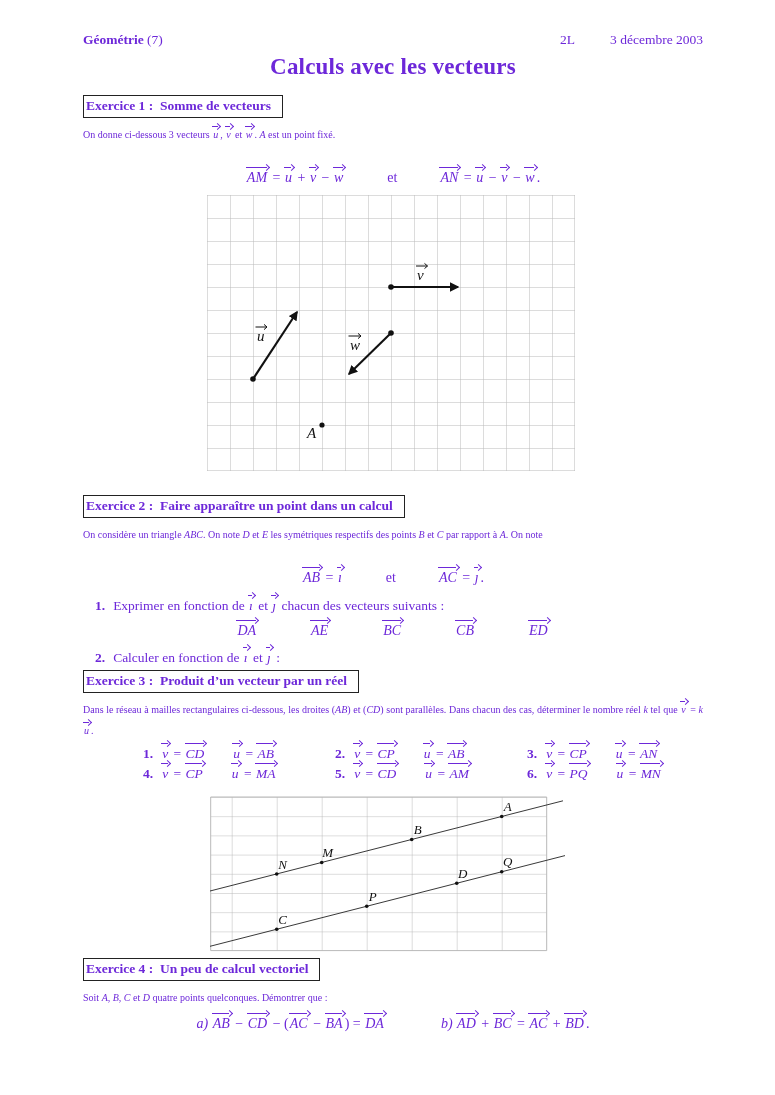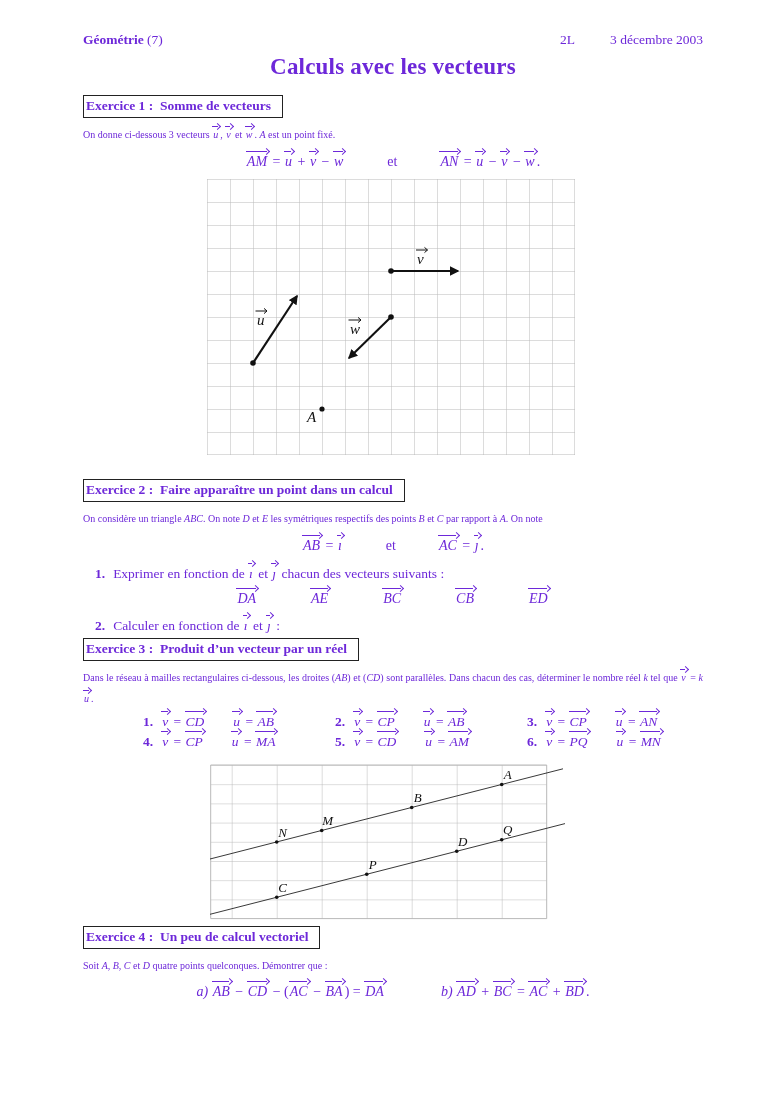--- a/index.html
+++ b/index.html
@@ -23,21 +23,21 @@
     font-weight:bold;font-size:13.5px;
   }
   .mt24{margin-top:24px;} .mt12{margin-top:1px;}
   p.line{margin:6px 0 0 0;font-size:10px;line-height:21px;}
   p.just{text-align:justify;}
   .it{font-style:italic;}
   .vec{position:relative;display:inline-block;font-style:italic;line-height:1;padding:1px 2px 0 1px;}
   .vec::before{content:"";position:absolute;left:0;right:2.5px;top:-3px;border-top:1px solid currentColor;}
   .vec::after{content:"";position:absolute;right:0;top:-5px;width:4px;height:4px;
     border-top:1px solid currentColor;border-right:1px solid currentColor;transform:rotate(45deg);}
-  .frow{display:flex;justify-content:center;align-items:baseline;margin-top:4px;font-size:14px;line-height:26px;}
+  .frow{display:flex;justify-content:center;align-items:baseline;margin-top:20px;font-size:14px;line-height:26px;}
   .frow .gap{margin:0 42px;}
   .figwrap1{margin:4px 0 0 124px;line-height:0;}
   .figwrap2{margin:12px 0 0 127px;line-height:0;}
   .qitem{margin:3px 0 0 12px;font-size:13.5px;line-height:23px;}
   .qnum{font-weight:bold;margin-right:8px;}
   .vrow{display:flex;justify-content:center;gap:52px;font-size:14px;line-height:25px;margin-top:1px;}
   .srow{display:flex;justify-content:center;gap:37px;font-size:14px;line-height:25px;margin-top:1px;}
   .cases{display:grid;grid-template-columns:192px 192px auto;row-gap:1px;margin:3px 0 0 60px;
     font-size:13.5px;line-height:19px;}
   .case{display:flex;gap:0;}

